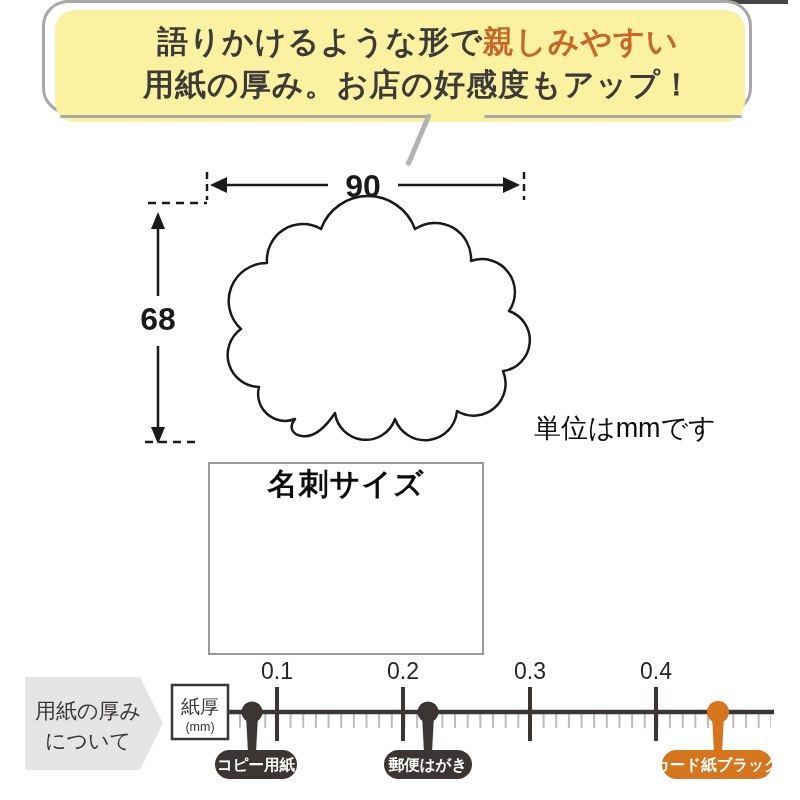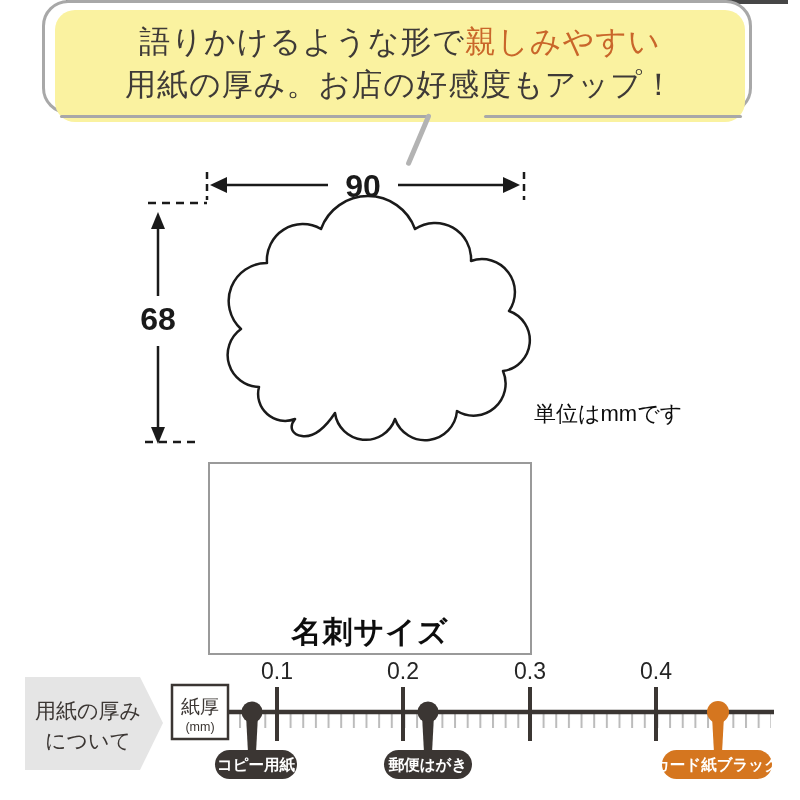--- a/index.html
+++ b/index.html
@@ -21,33 +21,33 @@
     border-radius:20px;background:#FAF2A0;
   }
   .bubble-edge{position:absolute;top:115px;height:3px;background:#A8A8A8;border-radius:2px;}
   .bubble-edge.seg1{left:60px;width:370px;}
   .bubble-edge.seg2{left:484px;width:258px;}
   .bubble-tail{
     position:absolute;left:427px;top:114px;width:5px;height:56px;background:#B3B3B3;
     border-radius:3px;transform:rotate(23deg);transform-origin:top center;
   }
   .bubble-text{
-    position:absolute;left:42px;width:716px;text-align:center;
-    font-size:31px;font-weight:400;letter-spacing:1px;color:#3E3A37;white-space:nowrap;
+    position:absolute;left:60px;width:716px;text-align:center;
+    font-size:31px;font-weight:700;letter-spacing:1px;color:#3E3A37;white-space:nowrap;
   }
   .bubble-line1{top:21px;}
   .bubble-line2{top:64px;}
   .hl{color:#C9662A;}
   
   .diagram-svg{position:absolute;left:130px;top:158px;}
-  .unit-note{position:absolute;left:534px;top:399px;font-size:22px;color:#0d0d0d;}
+  .unit-note{position:absolute;left:534px;top:410px;font-size:27px;color:#0d0d0d;}
   .card-box{
-    position:absolute;left:208px;top:462px;width:324px;height:193px;
+    position:absolute;left:208px;top:462px;width:276px;height:193px;
     box-sizing:border-box;border:2px solid #9A9A9A;background:#fff;
-    display:flex;align-items:flex-end;justify-content:center;
+    display:flex;align-items:flex-start;justify-content:center;
   }
   .card-label{font-size:30px;font-weight:600;color:#0d0d0d;letter-spacing:1px;}
   
   .ruler-svg{position:absolute;left:0;top:655px;}
   svg text{font-family:"Liberation Sans", sans-serif;}
 </style>
 </head>
 <body>
 
 <div class="top-crop-bar"></div>

